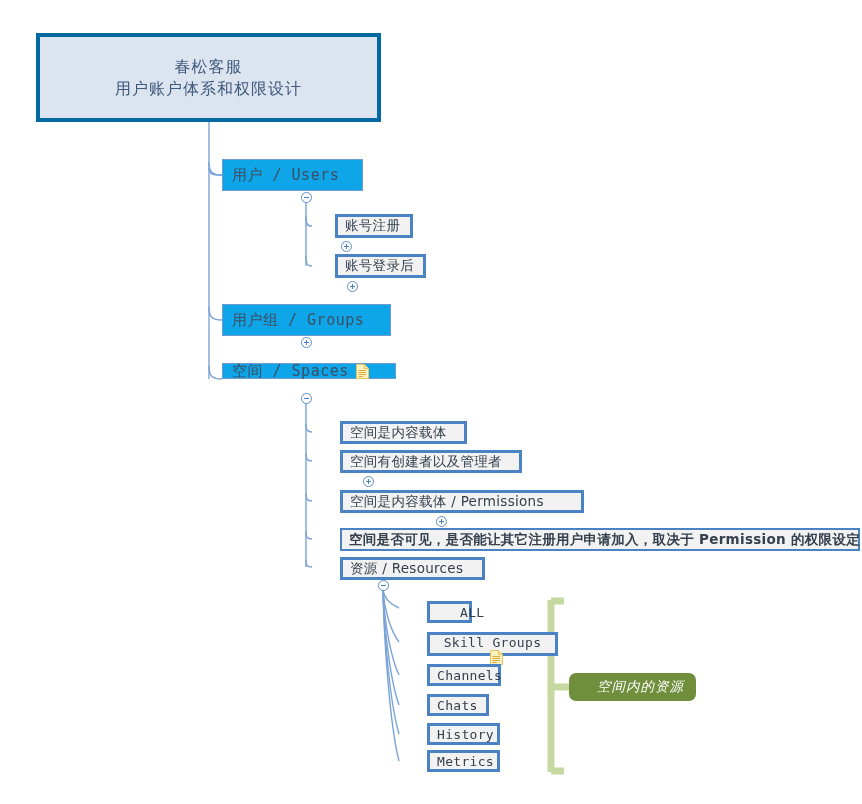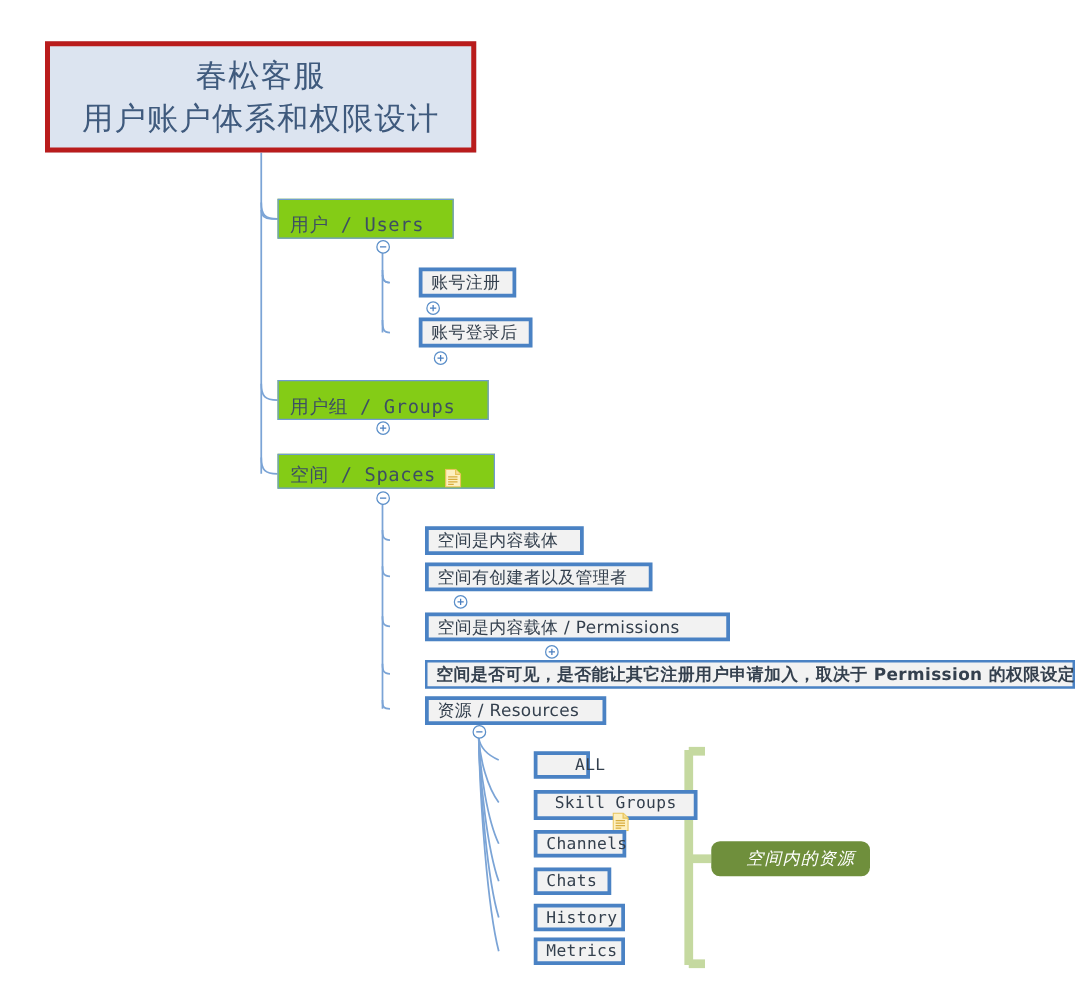--- a/index.html
+++ b/index.html
@@ -33,43 +33,42 @@
     position: absolute;
     box-sizing: border-box;
     white-space: nowrap;
     display: flex;
     align-items: center;
     color: #3d4f63;
   }
 
   
   .node.root {
-    border: 4px solid #b91c1c;
+    border: 4px solid #0369a1;
     background: #dce4f0;
     justify-content: center;
     text-align: center;
     flex-direction: column;
     font-family: "DejaVu Serif", "Liberation Serif", serif;
-    font-size: 25px;
+    font-size: 16px;
     line-height: 1.35;
     color: #3f5a7d;
     letter-spacing: 1px;
   }
   .node.root .ln { display: block; }
 
   
   .node.lvl1 {
     border: 1px solid #6f9bd1;
-    background: #84cc16;
+    background: #0ea5e9;
     font-family: "DejaVu Sans Mono", "Liberation Mono", monospace;
     font-size: 15px;
     padding: 0 9px;
     letter-spacing: 0.5px;
     color: #3d4f63;
-    align-items: flex-end;
   }
 
   
   .node.leaf {
     border: 3px solid #4a82c4;
     background: #f2f2f2;
     font-family: "DejaVu Sans Mono", "Liberation Mono", monospace;
     font-size: 13px;
     padding: 0 7px;
     letter-spacing: 0.3px;
@@ -200,21 +199,21 @@
   <div class="node leaf cjk" style="left:307px; top:254px; width:91px; height:24px;">
     <span>账号登录后</span>
   </div>
   <div class="badge plus" style="left:347px; top:281px;"></div>
 
   <div class="node lvl1" style="left:222px; top:304px; width:169px; height:32px;">
     <span>用户组 / Groups</span>
   </div>
   <div class="badge plus" style="left:301px; top:337px;"></div>
 
-  <div class="node lvl1" style="left:222px; top:363px; width:174px; height:28px;">
+  <div class="node lvl1" style="left:222px; top:363px; width:174px; height:16px;">
     <span>空间 / Spaces</span>
     <span class="note-icon">
       <svg viewBox="0 0 13 15" width="13" height="15" xmlns="http://www.w3.org/2000/svg">
         <path d="M0.5,0.5 H8.5 L12.5,4.5 V14.5 H0.5 Z" fill="#fdf0c0" stroke="#e8c45a" stroke-width="1"></path>
         <path d="M8.5,0.5 V4.5 H12.5" fill="#f7e09a" stroke="#e8c45a" stroke-width="1"></path>
         <g stroke="#d8ad3e" stroke-width="1">
           <line x1="2.5" y1="6.5" x2="10" y2="6.5"></line>
           <line x1="2.5" y1="8.5" x2="10" y2="8.5"></line>
           <line x1="2.5" y1="10.5" x2="10" y2="10.5"></line>
           <line x1="2.5" y1="12.5" x2="7" y2="12.5"></line>

